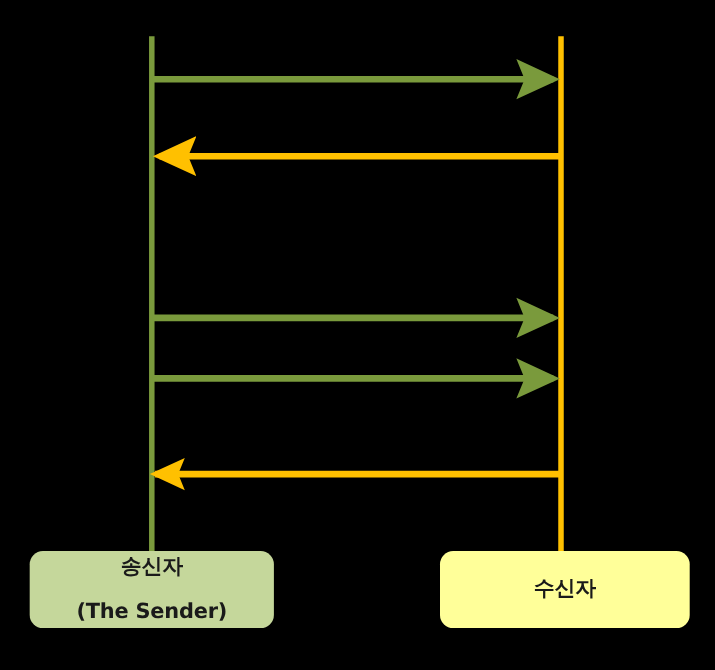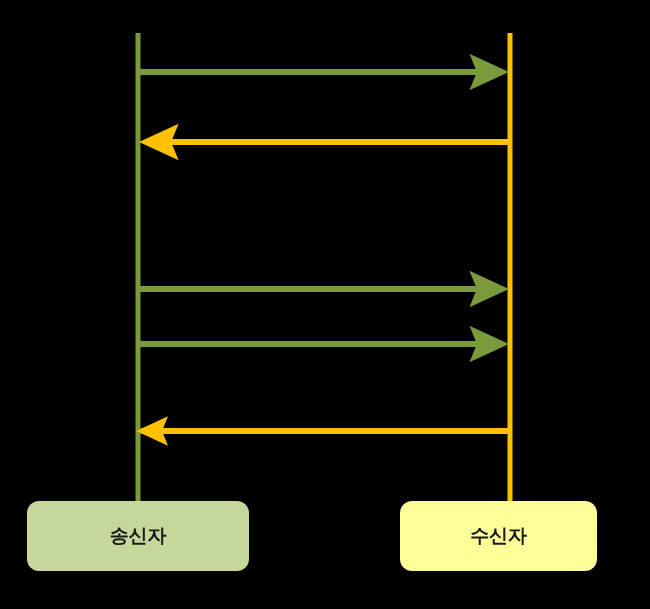--- a/index.html
+++ b/index.html
@@ -51,21 +51,21 @@
     left: 27px;
     top: 501px;
     width: 222px;
     height: 70px;
     background: #c5d79b;
   }
 
   #receiver-box {
     left: 400px;
     top: 501px;
-    width: 197px;
+    width: 227px;
     height: 70px;
     background: #ffff99;
   }
 </style>
 </head>
 <body>
 
 <svg id="diagram-canvas" viewBox="0 0 650 609" xmlns="http://www.w3.org/2000/svg">
 
   <defs>
@@ -90,17 +90,18 @@
 
   <line x1="139" y1="289" x2="503" y2="289" stroke="#7a9a3c" stroke-width="6" marker-end="url(#arrow-green-right)"></line>
 
   <line x1="139" y1="344" x2="503" y2="344" stroke="#7a9a3c" stroke-width="6" marker-end="url(#arrow-green-right)"></line>
 
   <line x1="509" y1="431" x2="141" y2="431" stroke="#ffc000" stroke-width="6" marker-end="url(#arrow-orange-left-small)"></line>
 </svg>
 
 <div id="sender-box" class="actor-box">
   <span class="actor-label-kr">송신자</span>
+  <span class="actor-label-en">(The Sender)</span>
 </div>
 
 <div id="receiver-box" class="actor-box">
   <span class="actor-label-kr">수신자</span>
 </div>
 
 </body></html>

